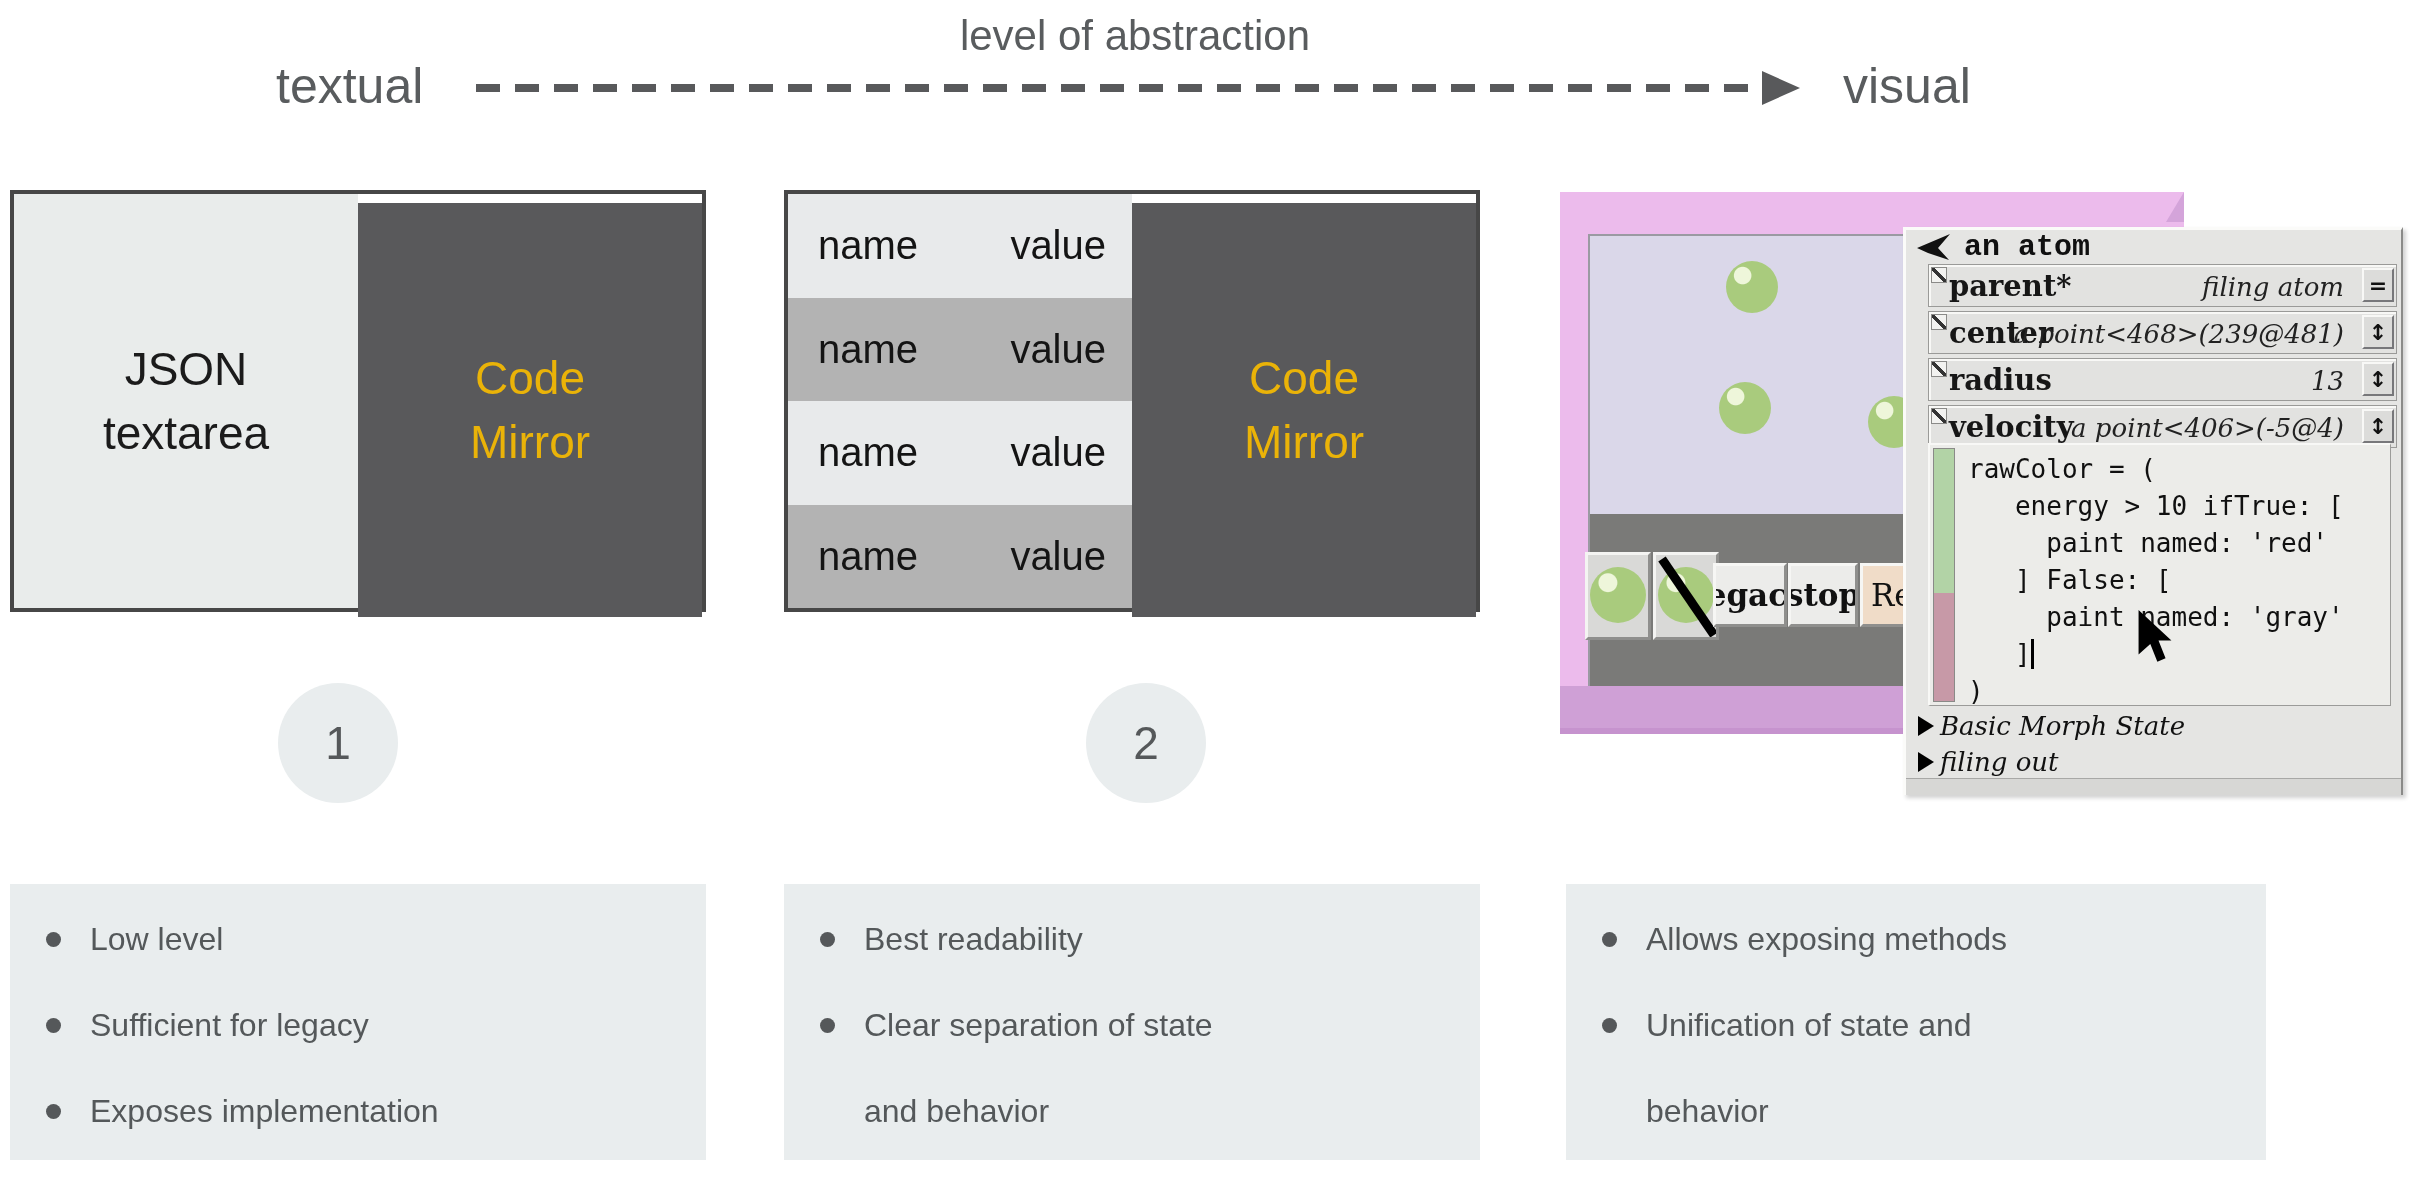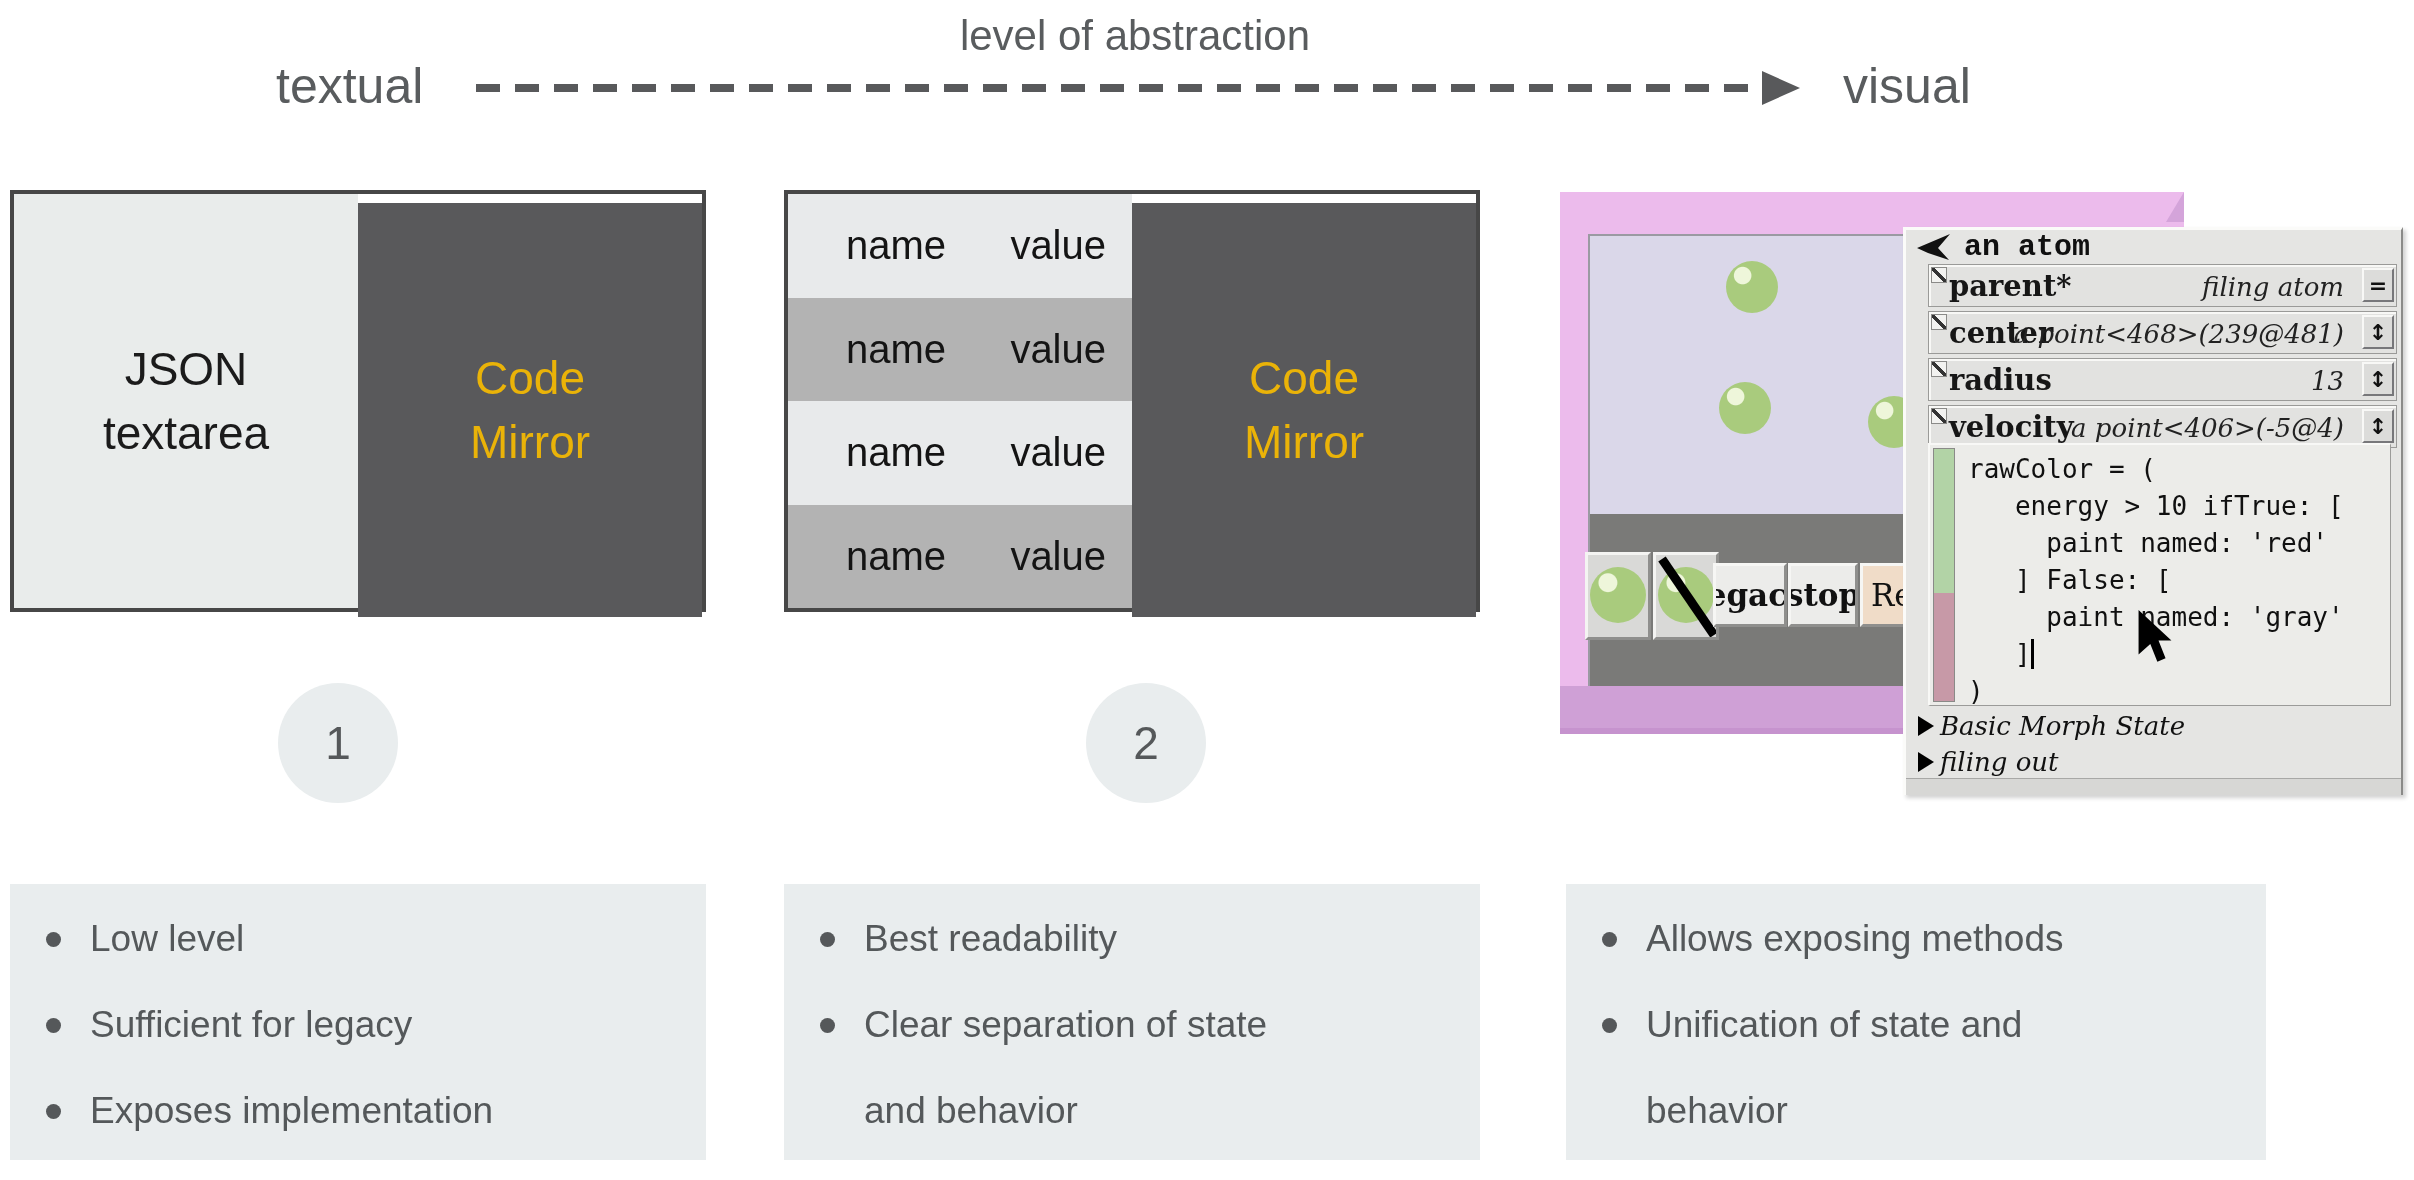--- a/index.html
+++ b/index.html
@@ -18,31 +18,31 @@
   
   .bigbox{position:absolute;top:190px;width:688px;height:414px;border:4px solid #474747;display:flex;}
   .half{width:50%;height:100%;display:flex;flex-direction:column;align-items:center;justify-content:center;}
   .half.light{background:#e9eceb;color:#1b1b1b;}
   .half.dark{background:#59595b;color:#eab308;margin-top:9px;}
   .half .bl{font-size:46px;line-height:64px;}
   .nv-col{width:50%;height:100%;display:flex;flex-direction:column;}
   .nv-row{flex:1;display:flex;align-items:center;font-size:40px;color:#141414;}
   .nv-row.light{background:#e8eaeb;}
   .nv-row.dark{background:#b3b3b3;}
-  .nv-name{padding-left:58px;}
+  .nv-name{padding-left:30px;}
   .nv-value{margin-left:auto;padding-right:26px;}
 
   
   .numcircle{position:absolute;top:683px;width:120px;height:120px;border-radius:50%;
       background:#e9edee;color:#55585a;font-size:46px;display:flex;align-items:center;justify-content:center;}
 
   
   .panel{position:absolute;top:884px;width:696px;height:276px;background:#e9edee;}
   .bullet-list{padding-top:12px;}
-  .bullet-item{position:relative;padding-left:80px;font-size:37px;line-height:86px;color:#54585a;}
+  .bullet-item{position:relative;padding-left:80px;font-size:32px;line-height:86px;color:#54585a;}
   .bullet-item .dot{position:absolute;left:36px;top:36px;width:15px;height:15px;border-radius:50%;background:#55585a;}
 
   
   .pinkwin{position:absolute;left:1560px;top:192px;width:624px;height:536px;background:#ecbbec;
            border-bottom:6px solid #c693ce;z-index:1;}
   .pink-corner{position:absolute;right:0;top:0;width:0;height:0;
            border-bottom:30px solid #d4a4da;border-left:18px solid transparent;}
   .pink-bottom{position:absolute;left:0;right:0;bottom:0;height:42px;background:#cfa0d6;}
   .viewport{position:absolute;left:28px;top:42px;width:580px;height:454px;
            border:2px solid;border-color:#9a9aa2 #f2f2f6 #f2f2f6 #9a9aa2;}

